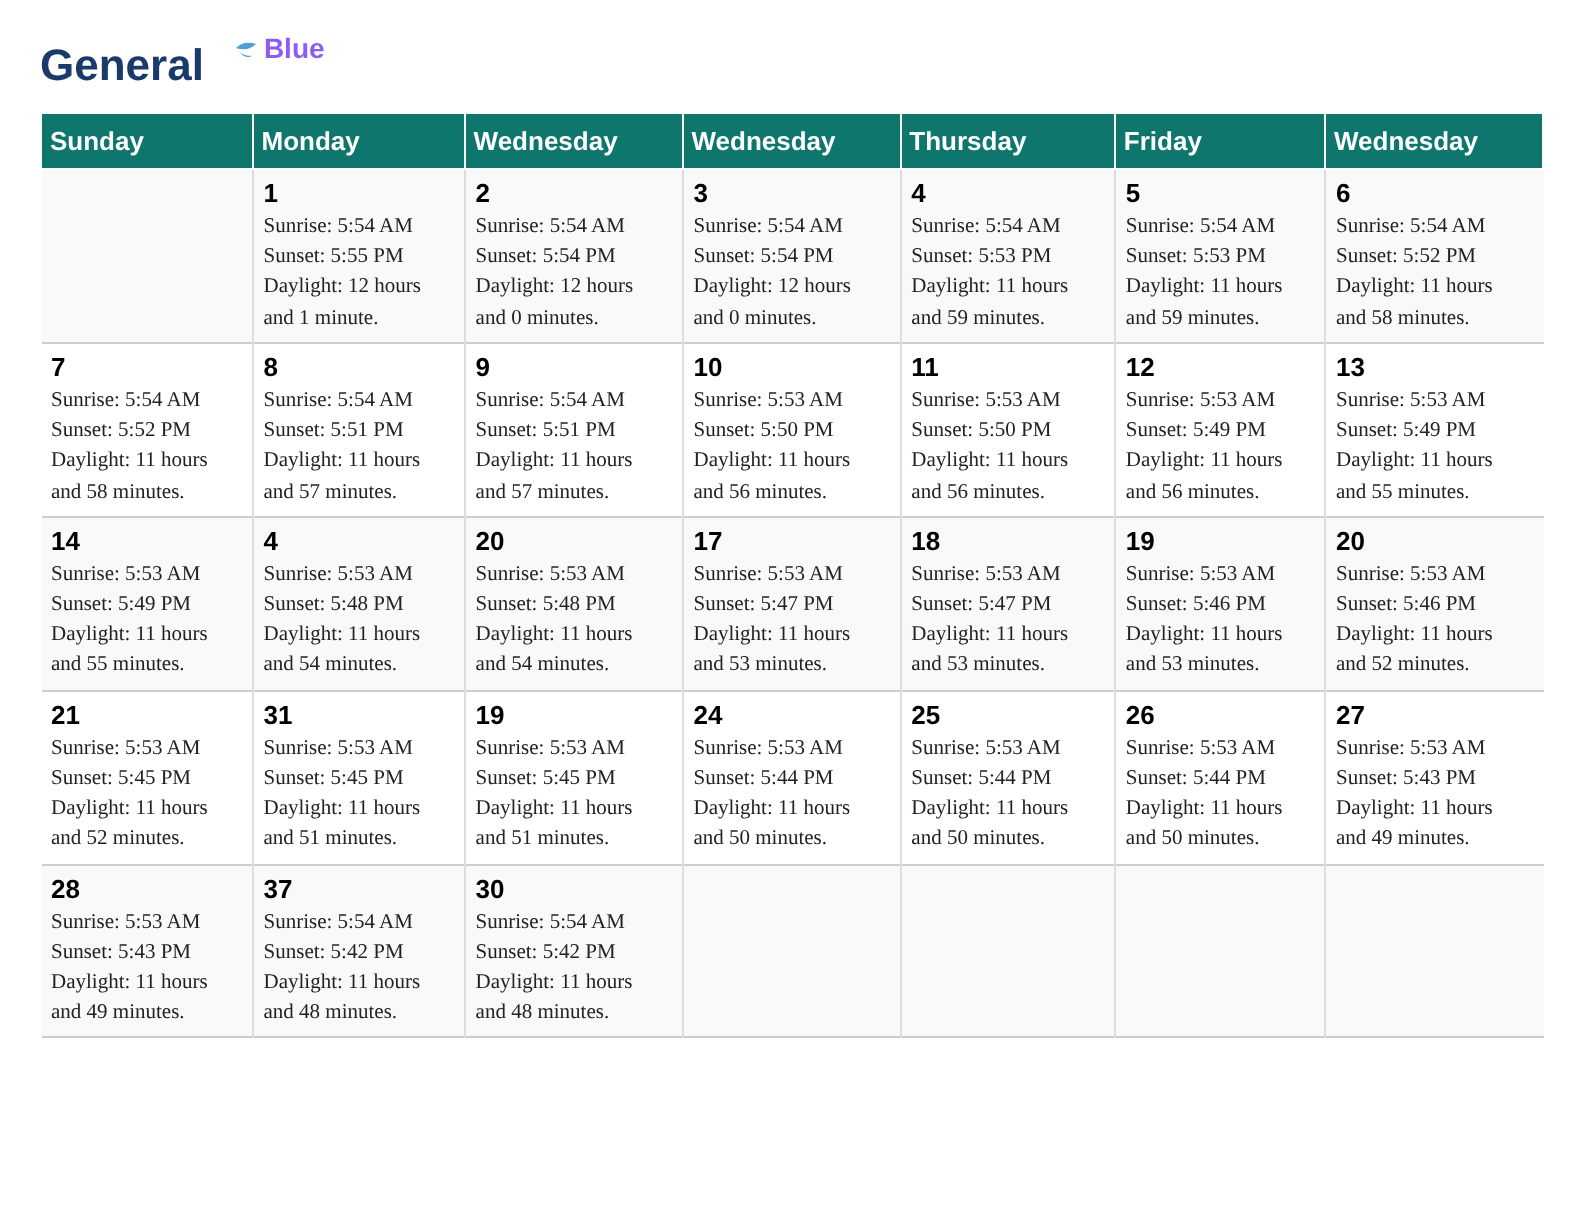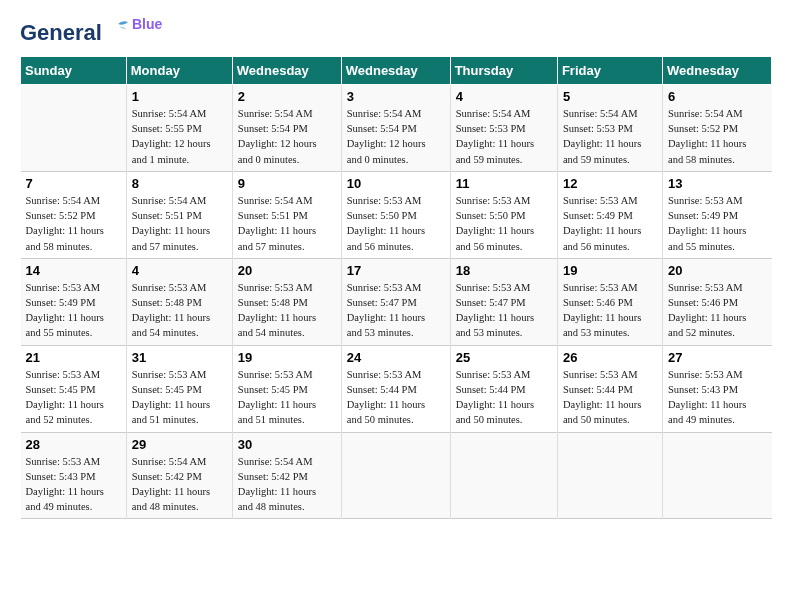--- a/index.html
+++ b/index.html
@@ -227,21 +227,21 @@
           <span class="day-number">27</span>
           <div class="day-info">Sunrise: 5:53 AM<br>Sunset: 5:43 PM<br>Daylight: 11 hours<br>and 49 minutes.</div>
         </td>
       </tr>
       <tr>
         <td>
           <span class="day-number">28</span>
           <div class="day-info">Sunrise: 5:53 AM<br>Sunset: 5:43 PM<br>Daylight: 11 hours<br>and 49 minutes.</div>
         </td>
         <td>
-          <span class="day-number">29</span>
+          <span class="day-number">37</span>
           <div class="day-info">Sunrise: 5:54 AM<br>Sunset: 5:42 PM<br>Daylight: 11 hours<br>and 48 minutes.</div>
         </td>
         <td>
           <span class="day-number">30</span>
           <div class="day-info">Sunrise: 5:54 AM<br>Sunset: 5:42 PM<br>Daylight: 11 hours<br>and 48 minutes.</div>
         </td>
         <td></td>
         <td></td>
         <td></td>
         <td></td>

